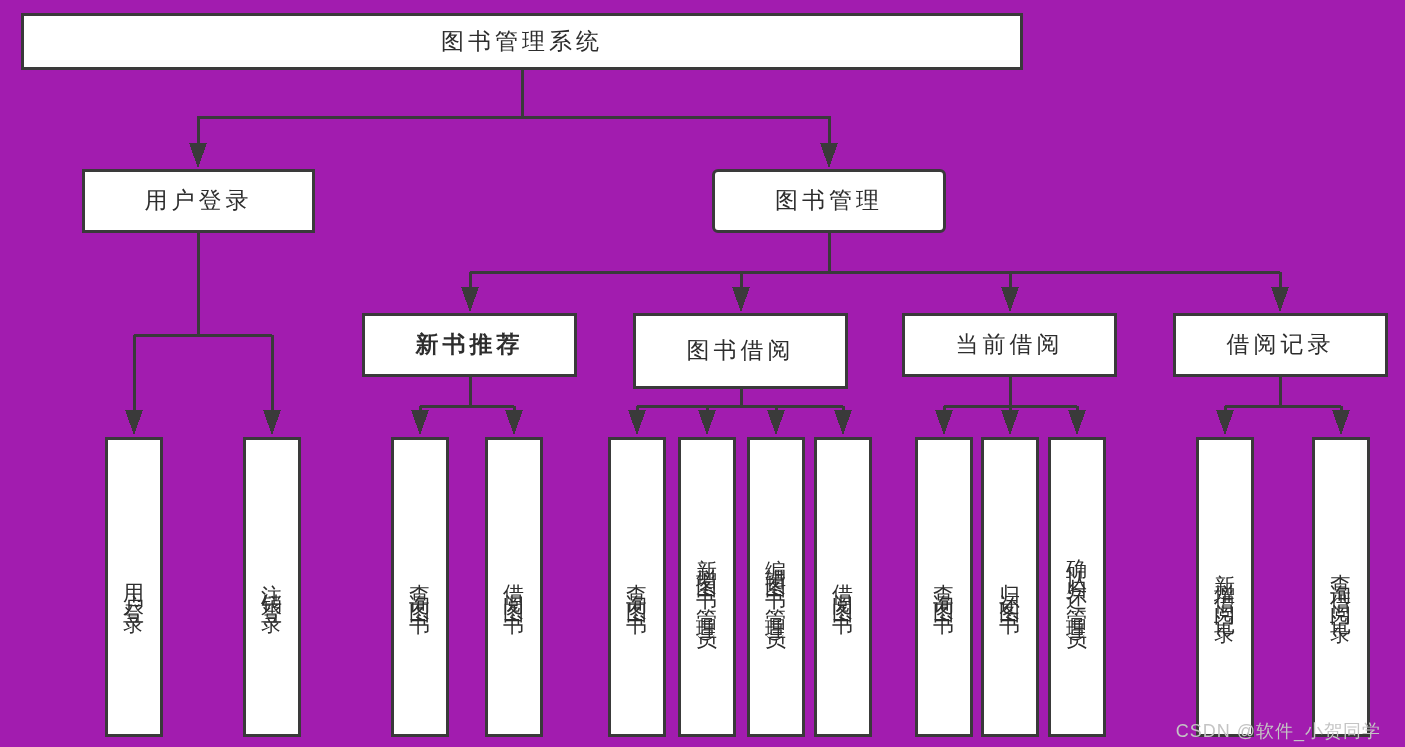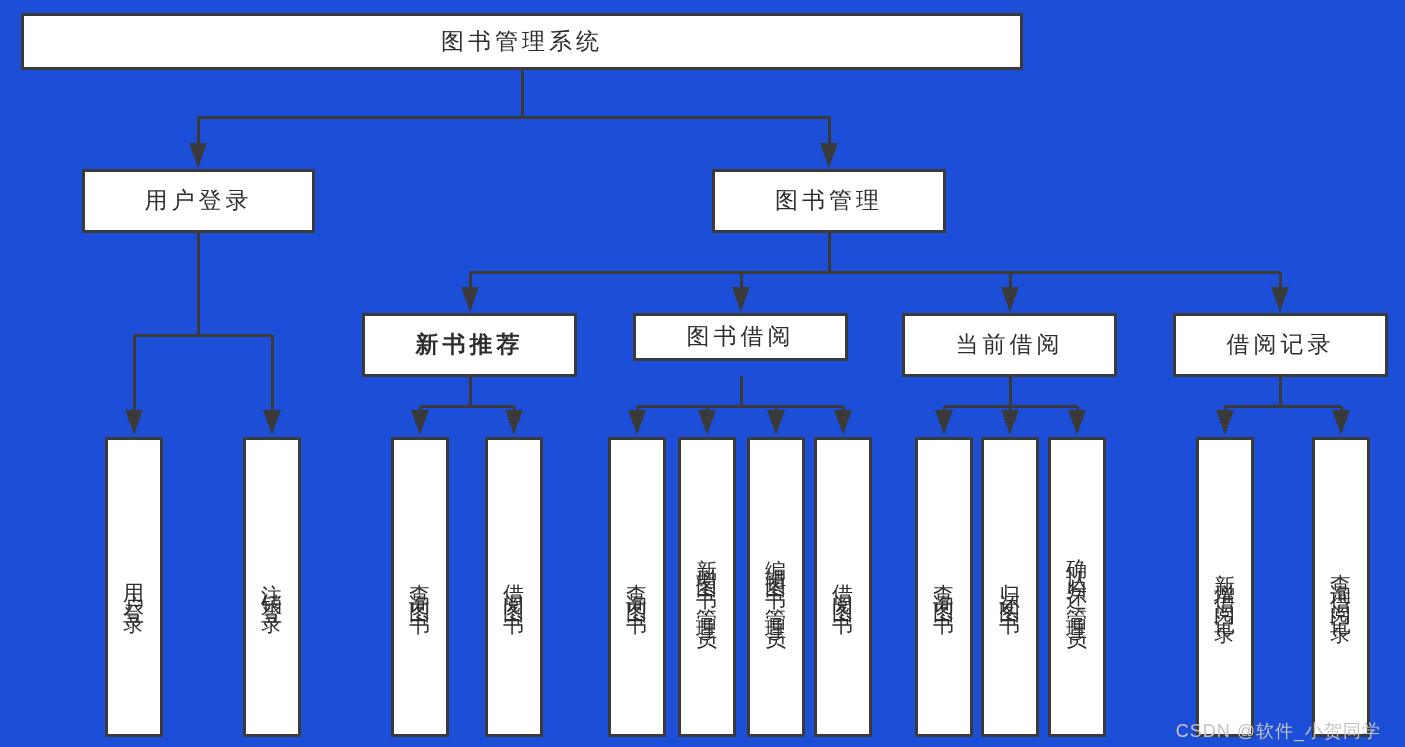--- a/index.html
+++ b/index.html
@@ -1,17 +1,17 @@
 <!DOCTYPE html>
 <html><head>
 <meta charset="utf-8">
 <style>
   html,body{margin:0;padding:0;background:#ffffff;}
   .canvas{
-    position:relative;width:1405px;height:747px;background:#1d4ed8;
+    position:relative;width:1405px;height:747px;background:#a21caf;
     font-family:"Liberation Sans",sans-serif;overflow:hidden;
   }
   .wires{position:absolute;left:0;top:0;width:1405px;height:747px;pointer-events:none;}
   .node{
     position:absolute;box-sizing:border-box;background:#ffffff;
     border:3px solid #3a3a3a;color:#2d2d2d;
     display:flex;align-items:center;justify-content:center;
     font-size:23px;letter-spacing:4px;line-height:1.2;white-space:nowrap;
   }
   .vnode{
@@ -71,24 +71,24 @@
       <polygon points="1068,410 1086,410 1077,435"></polygon>
 
       <polygon points="1216,410 1234,410 1225,435"></polygon>
       <polygon points="1332,410 1350,410 1341,435"></polygon>
     </g>
   </svg>
 
   <div class="node" style="left:21px;top:13px;width:1002px;height:57px;">图书管理系统</div>
 
   <div class="node" style="left:82px;top:169px;width:233px;height:64px;">用户登录</div>
-  <div class="node" style="left:712px;top:169px;width:234px;height:64px;">图书管理</div>
+  <div class="node" style="left:712px;top:169px;width:234px;height:64px;border-radius:6px;">图书管理</div>
 
   <div class="node" style="left:362px;top:313px;width:215px;height:64px;font-weight:bold;">新书推荐</div>
-  <div class="node" style="left:633px;top:313px;width:215px;height:48px;">图书借阅</div>
+  <div class="node" style="left:633px;top:313px;width:215px;height:76px;">图书借阅</div>
   <div class="node" style="left:1173px;top:313px;width:215px;height:64px;">借阅记录</div>
   <div class="node" style="left:902px;top:313px;width:215px;height:64px;">当前借阅</div>
 
   <div class="node vnode" style="left:105px;top:437px;width:58px;height:300px;">用户登录</div>
   <div class="node vnode" style="left:243px;top:437px;width:58px;height:300px;">注销登录</div>
 
   <div class="node vnode" style="left:391px;top:437px;width:58px;height:300px;">查询图书</div>
   <div class="node vnode" style="left:485px;top:437px;width:58px;height:300px;">借阅图书</div>
 
   <div class="node vnode" style="left:608px;top:437px;width:58px;height:300px;">查询图书</div>

